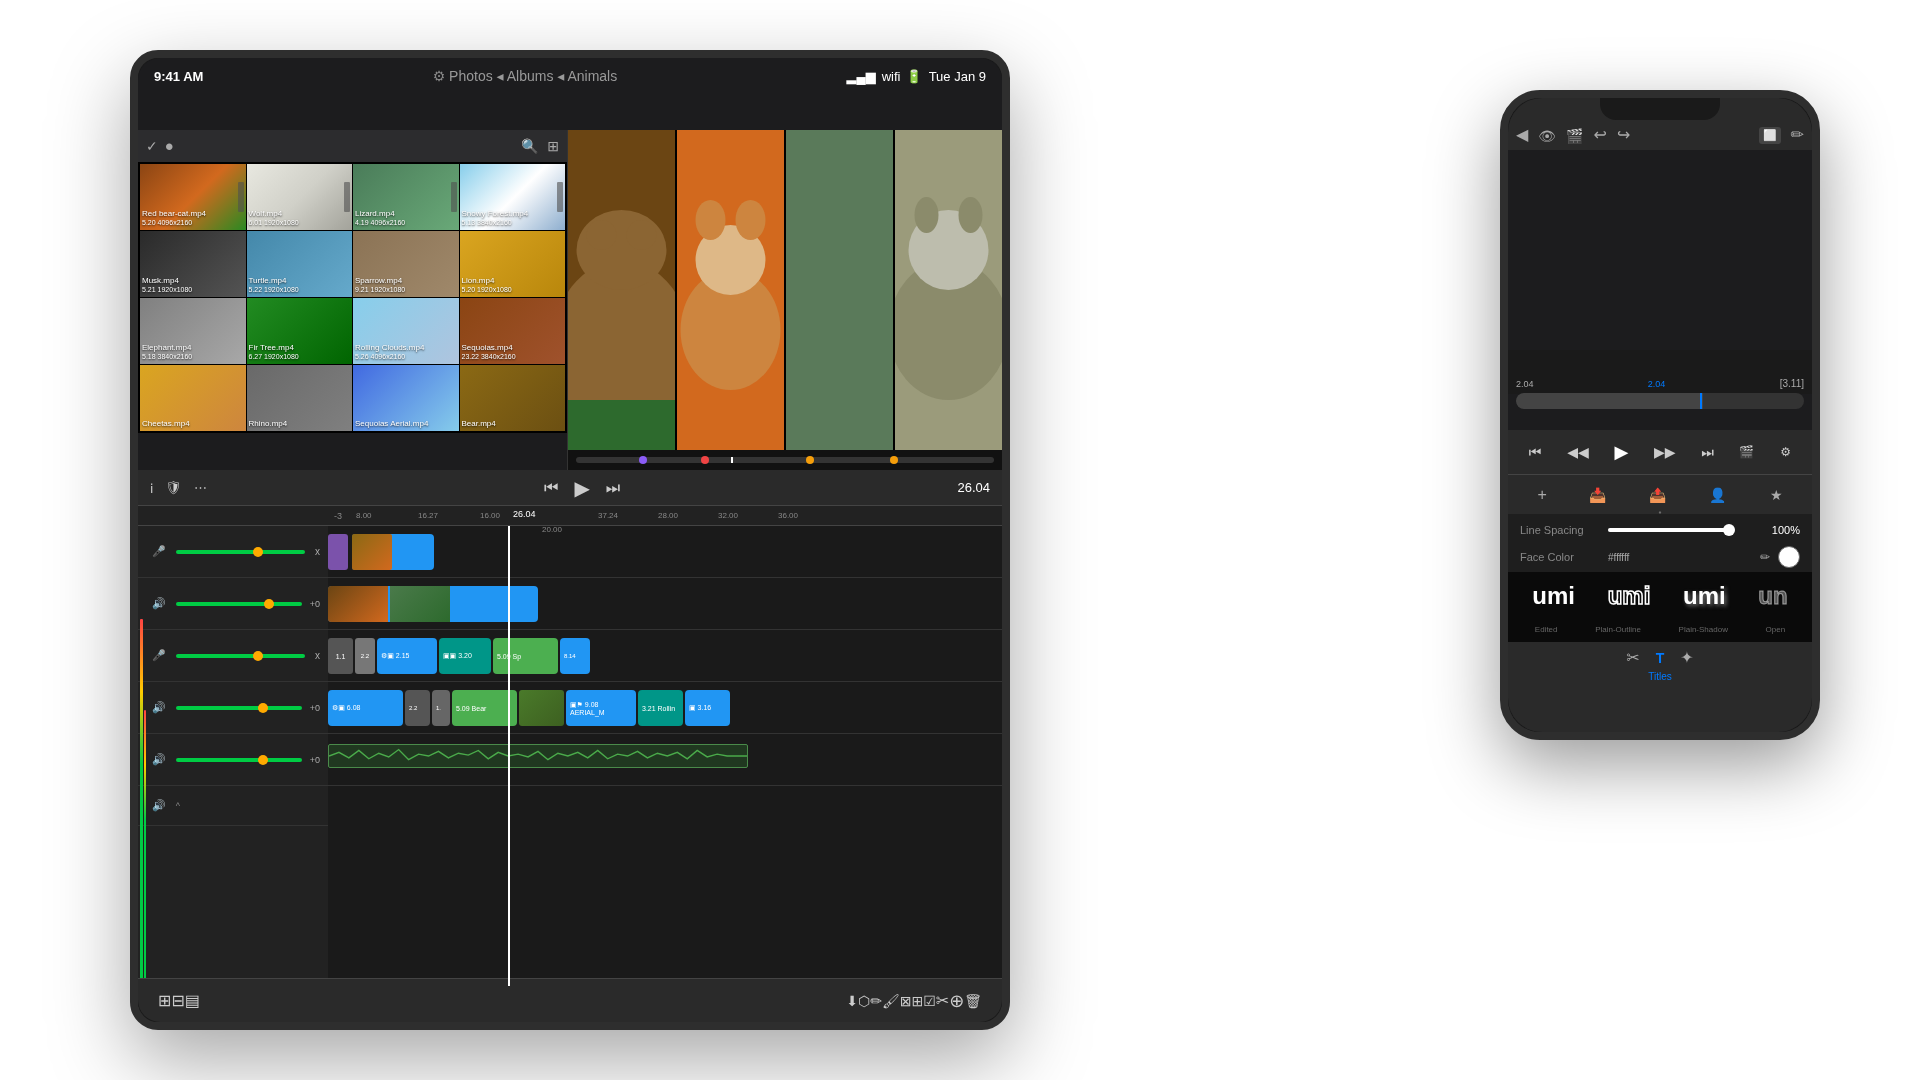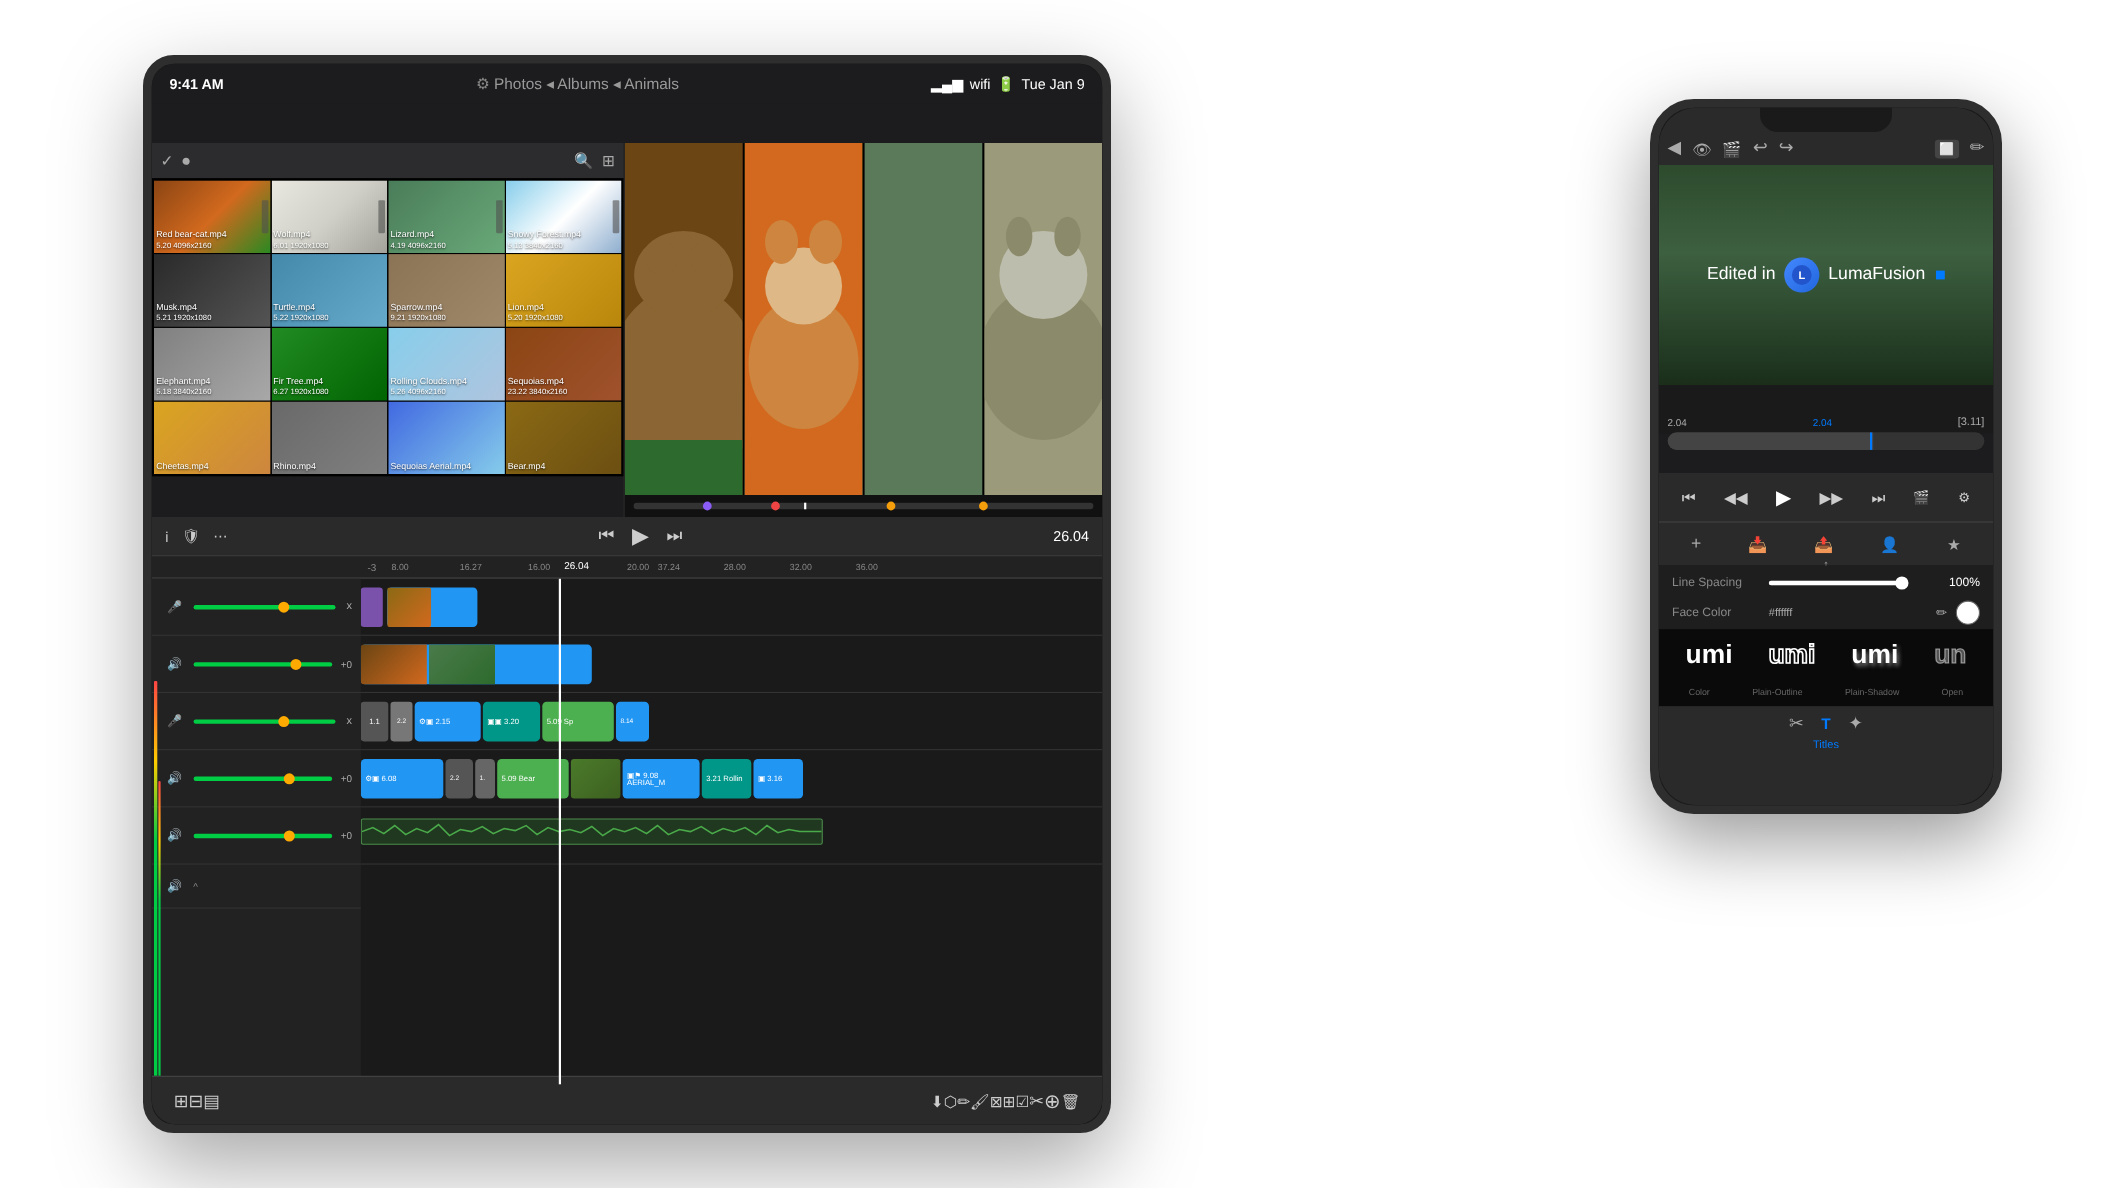--- a/index.html
+++ b/index.html
@@ -711,21 +711,21 @@
 
         <div class="timeline-section">
 
           <div class="timeline-ruler">
             <div style="color:#888;font-size:9px;position:absolute;left:196px;top:5px;">-3</div>
             <div style="color:#fff;font-size:9px;position:absolute;left:375px;top:3px;font-weight:500;">26.04</div>
 
             <div style="color:#888;font-size:8px;position:absolute;left:218px;top:5px;">8.00</div>
             <div style="color:#888;font-size:8px;position:absolute;left:280px;top:5px;">16.27</div>
             <div style="color:#888;font-size:8px;position:absolute;left:342px;top:5px;">16.00</div>
-            <div style="color:#888;font-size:8px;position:absolute;left:404px;top:5px;margin-left:28px;">20.00</div>
+            <div style="color:#888;font-size:8px;position:absolute;left:404px;top:19px;">20.00</div>
             <div style="color:#888;font-size:8px;position:absolute;left:460px;top:5px;">37.24</div>
             <div style="color:#888;font-size:8px;position:absolute;left:520px;top:5px;">28.00</div>
             <div style="color:#888;font-size:8px;position:absolute;left:580px;top:5px;">32.00</div>
             <div style="color:#888;font-size:8px;position:absolute;left:640px;top:5px;">36.00</div>
           </div>
 
           <div class="timeline-tracks">
 
             <div class="track-headers">
 
@@ -892,35 +892,20 @@
         <span class="phone-topbar-icon">◀</span>
         <span class="phone-topbar-icon" style="font-size:14px;">👁</span>
         <span class="phone-topbar-icon" style="font-size:14px;">🎬</span>
         <span class="phone-topbar-icon">↩</span>
         <span class="phone-topbar-icon">↪</span>
         <div style="flex:1;"></div>
         <span class="phone-topbar-icon" style="background:#444;padding:2px 4px;border-radius:3px;font-size:11px;">⬜</span>
         <span class="phone-topbar-icon">✏</span>
       </div>
 
-      <div class="phone-preview">
-        <div class="lumafusion-logo">
-          <div style="color:#fff;font-size:16px;font-weight:300;">
-            <span>Edited in</span>
-          </div>
-          <div class="lumafusion-badge">
-            <svg width="20" height="20" viewBox="0 0 20 20">
-              <circle cx="10" cy="10" r="9" fill="#2255CC"></circle>
-              <text x="10" y="14" text-anchor="middle" fill="#fff" font-size="10" font-weight="bold">L</text>
-            </svg>
-          </div>
-          <div style="color:#fff;font-size:16px;font-weight:300;">LumaFusion</div>
-          <div style="width:8px;height:8px;background:#007AFF;border-radius:50;margin-left:2px;"></div>
-        </div>
-      </div>
 
       <div style="position:absolute;top:252px;left:0;right:0;height:44px;background:#1a1a1a;">
         <div style="display:flex;align-items:center;justify-content:space-between;padding:4px 8px;margin-top:24px;">
           <span style="color:#aaa;font-size:9px;">2.04</span>
           <span style="color:#007AFF;font-size:9px;">2.04</span>
           <span style="color:#aaa;font-size:10px;text-align:right;">[3.11]</span>
         </div>
         <div style="margin:0 8px;height:16px;background:#333;border-radius:8px;position:relative;overflow:hidden;">
           <div style="position:absolute;left:0;top:0;width:65%;height:100%;background:#444;border-radius:8px 0 0 8px;"></div>
           <div style="position:absolute;left:64%;top:0;width:2px;height:100%;background:#007AFF;"></div>
@@ -983,21 +968,21 @@
       </div>
 
       <div class="phone-title-options" style="position:absolute;bottom:90px;left:0;right:0;height:70px;background:#0a0a0a;">
         <div class="title-preview-row" style="display:flex;align-items:center;justify-content:space-around;padding:8px 12px;flex:1;">
           <span style="color:#fff;font-size:24px;font-weight:900;font-family:'Helvetica Neue',sans-serif;">umi</span>
           <span style="color:transparent;-webkit-text-stroke:1.5px #fff;font-size:24px;font-weight:900;font-family:'Helvetica Neue',sans-serif;">umi</span>
           <span style="color:#fff;font-size:24px;font-weight:900;text-shadow:2px 2px 4px rgba(150,150,150,0.8);font-family:'Helvetica Neue',sans-serif;">umi</span>
           <span style="color:rgba(255,255,255,0.3);font-size:24px;font-weight:900;-webkit-text-stroke:1px rgba(255,255,255,0.5);font-family:'Helvetica Neue',sans-serif;">un</span>
         </div>
         <div class="title-labels-row" style="display:flex;justify-content:space-around;padding:0 8px;margin-bottom:4px;">
-          <span style="color:#666;font-size:8px;">Color</span>
+          <span style="color:#666;font-size:8px;">Edited</span>
           <span style="color:#666;font-size:8px;">Plain-Outline</span>
           <span style="color:#666;font-size:8px;">Plain-Shadow</span>
           <span style="color:#666;font-size:8px;">Open</span>
         </div>
       </div>
 
       <div class="phone-bottom-toolbar">
         <div class="phone-bottom-icons">
           <span class="phone-bottom-icon">✂</span>
           <span class="phone-bottom-icon active" style="font-size:14px;font-weight:600;">T</span>

